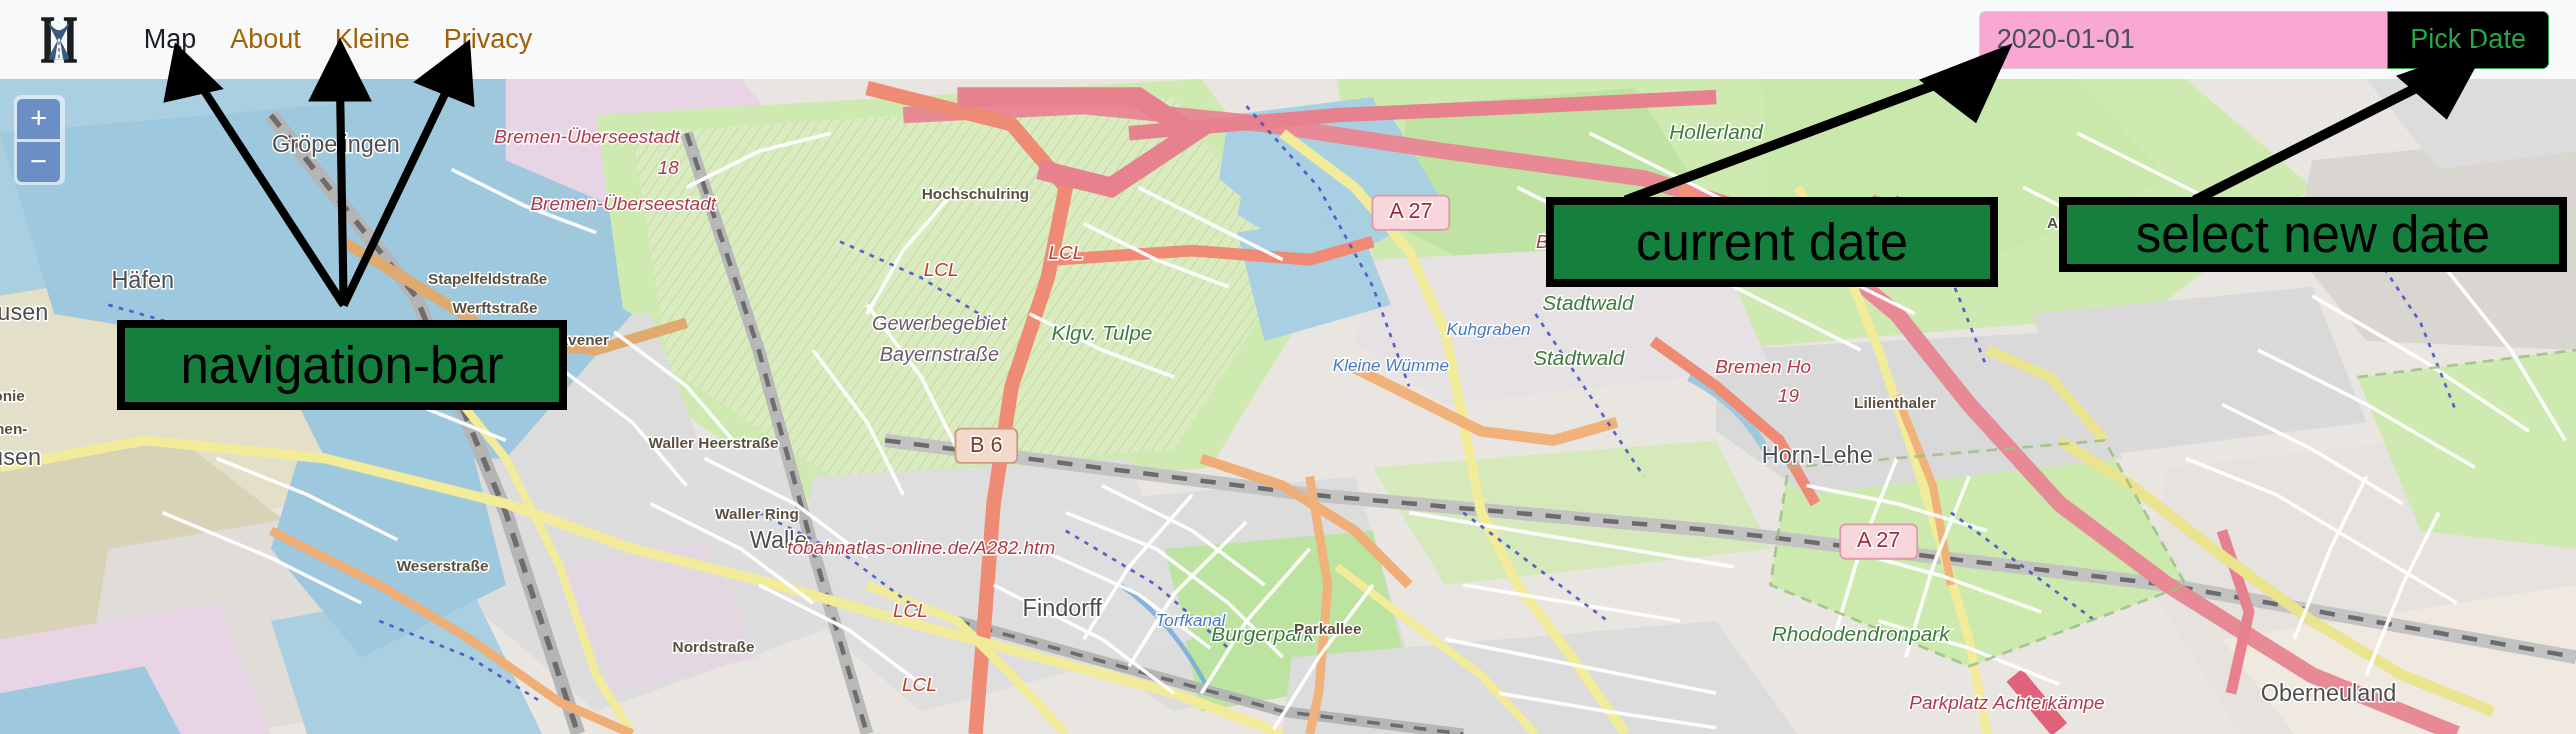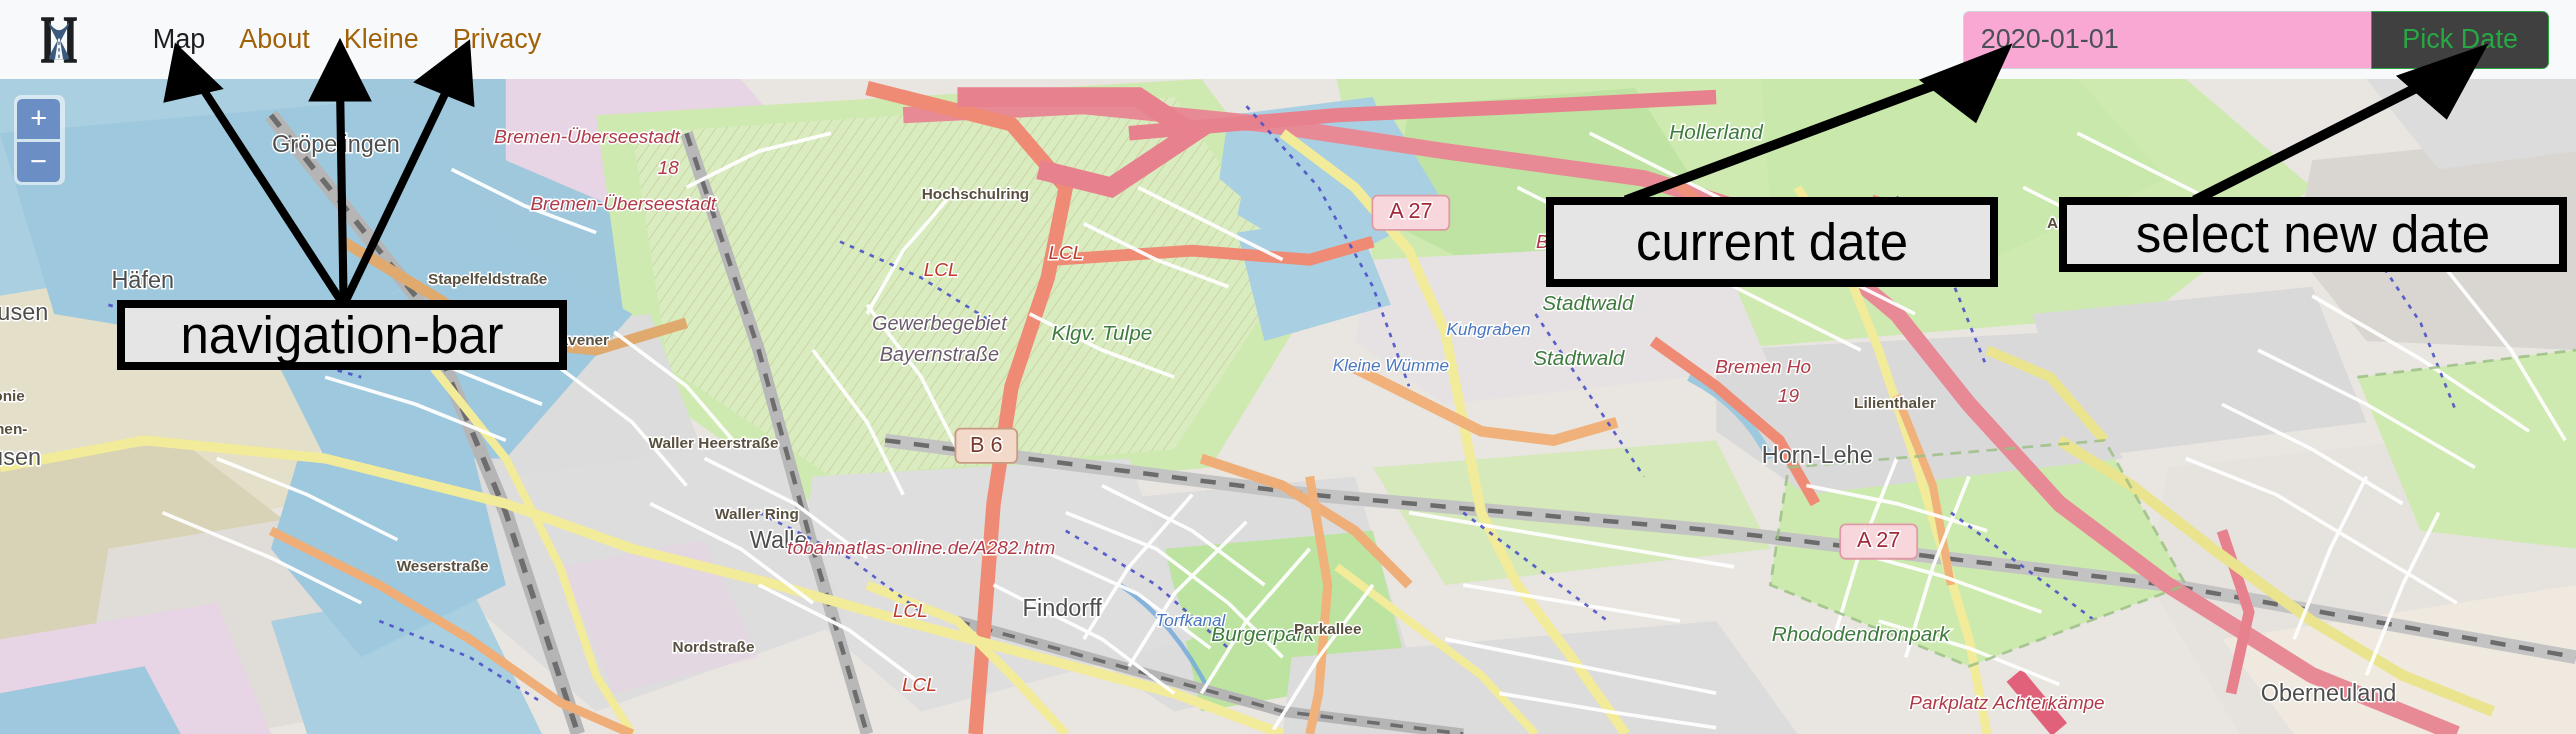--- a/index.html
+++ b/index.html
@@ -11,21 +11,20 @@
   #app{position:relative;width:2576px;height:734px;overflow:hidden;}
 
   
   .navbar{
     position:absolute;left:0;top:0;width:2576px;height:79px;
     background:#f8f9fa;
     display:flex;align-items:center;
     box-sizing:border-box;
     padding:0 23.5px;
     z-index:30;
-    gap:9px;
   }
   .brand{
     width:56px;height:56px;margin-left:7.2px;margin-right:40px;
     display:flex;align-items:center;justify-content:center;flex:0 0 auto;
   }
   .nav-links{display:flex;align-items:center;gap:0;}
   .nav-link{
     font-size:27px;line-height:31px;
     color:#a16207;
     padding:0 17px;
@@ -48,25 +47,25 @@
     font-family:"Liberation Sans",sans-serif;
     font-size:27px;
     padding:0 16.3px;
     outline:none;
   }
   .pick-btn{
     height:58px;
     box-sizing:border-box;
     border:1.8px solid #28a745;
     border-radius:0 6.3px 6.3px 0;
-    background:#404040;
+    background:#000000;
     color:#28a745;
     font-family:"Liberation Sans",sans-serif;
     font-size:27px;
-    padding:0 30px;
+    padding:0 22px;
     cursor:pointer;
     white-space:nowrap;
   }
 
   
   .map-wrap{
     position:absolute;left:0;top:79px;width:2576px;height:655px;
     overflow:hidden;background:#e8e4df;
   }
   .map-svg{position:absolute;left:0;top:0;width:2576px;height:655px;display:block;}
@@ -90,29 +89,29 @@
     cursor:pointer;
     user-select:none;
   }
   .zoom-btn.plus{border-radius:5.4px 5.4px 0 0;margin-bottom:2.7px;}
   .zoom-btn.minus{border-radius:0 0 5.4px 5.4px;}
 
   
   .anno-layer{position:absolute;left:0;top:0;width:2576px;height:734px;z-index:40;pointer-events:none;}
   .anno-box{
     position:absolute;
-    background:#e5e5e5;
+    background:#15803d;
     border:8.1px solid #000000;
     display:flex;align-items:center;justify-content:center;
     box-sizing:border-box;
     color:#000;
     font-family:"Liberation Sans",sans-serif;
     white-space:nowrap;
   }
-  #anno-nav{left:117px;top:300px;width:450px;height:70px;font-size:51px;}
+  #anno-nav{left:117px;top:320px;width:450px;height:90px;font-size:51px;}
   #anno-cur{left:1546px;top:197px;width:452px;height:90px;font-size:51px;}
   #anno-sel{left:2059px;top:197px;width:508px;height:75px;font-size:51px;}
 </style>
 </head>
 <body>
 
 <div id="app">
 
   <div class="map-wrap">
     <svg class="map-svg" viewBox="0 0 2852 725" preserveAspectRatio="none">

